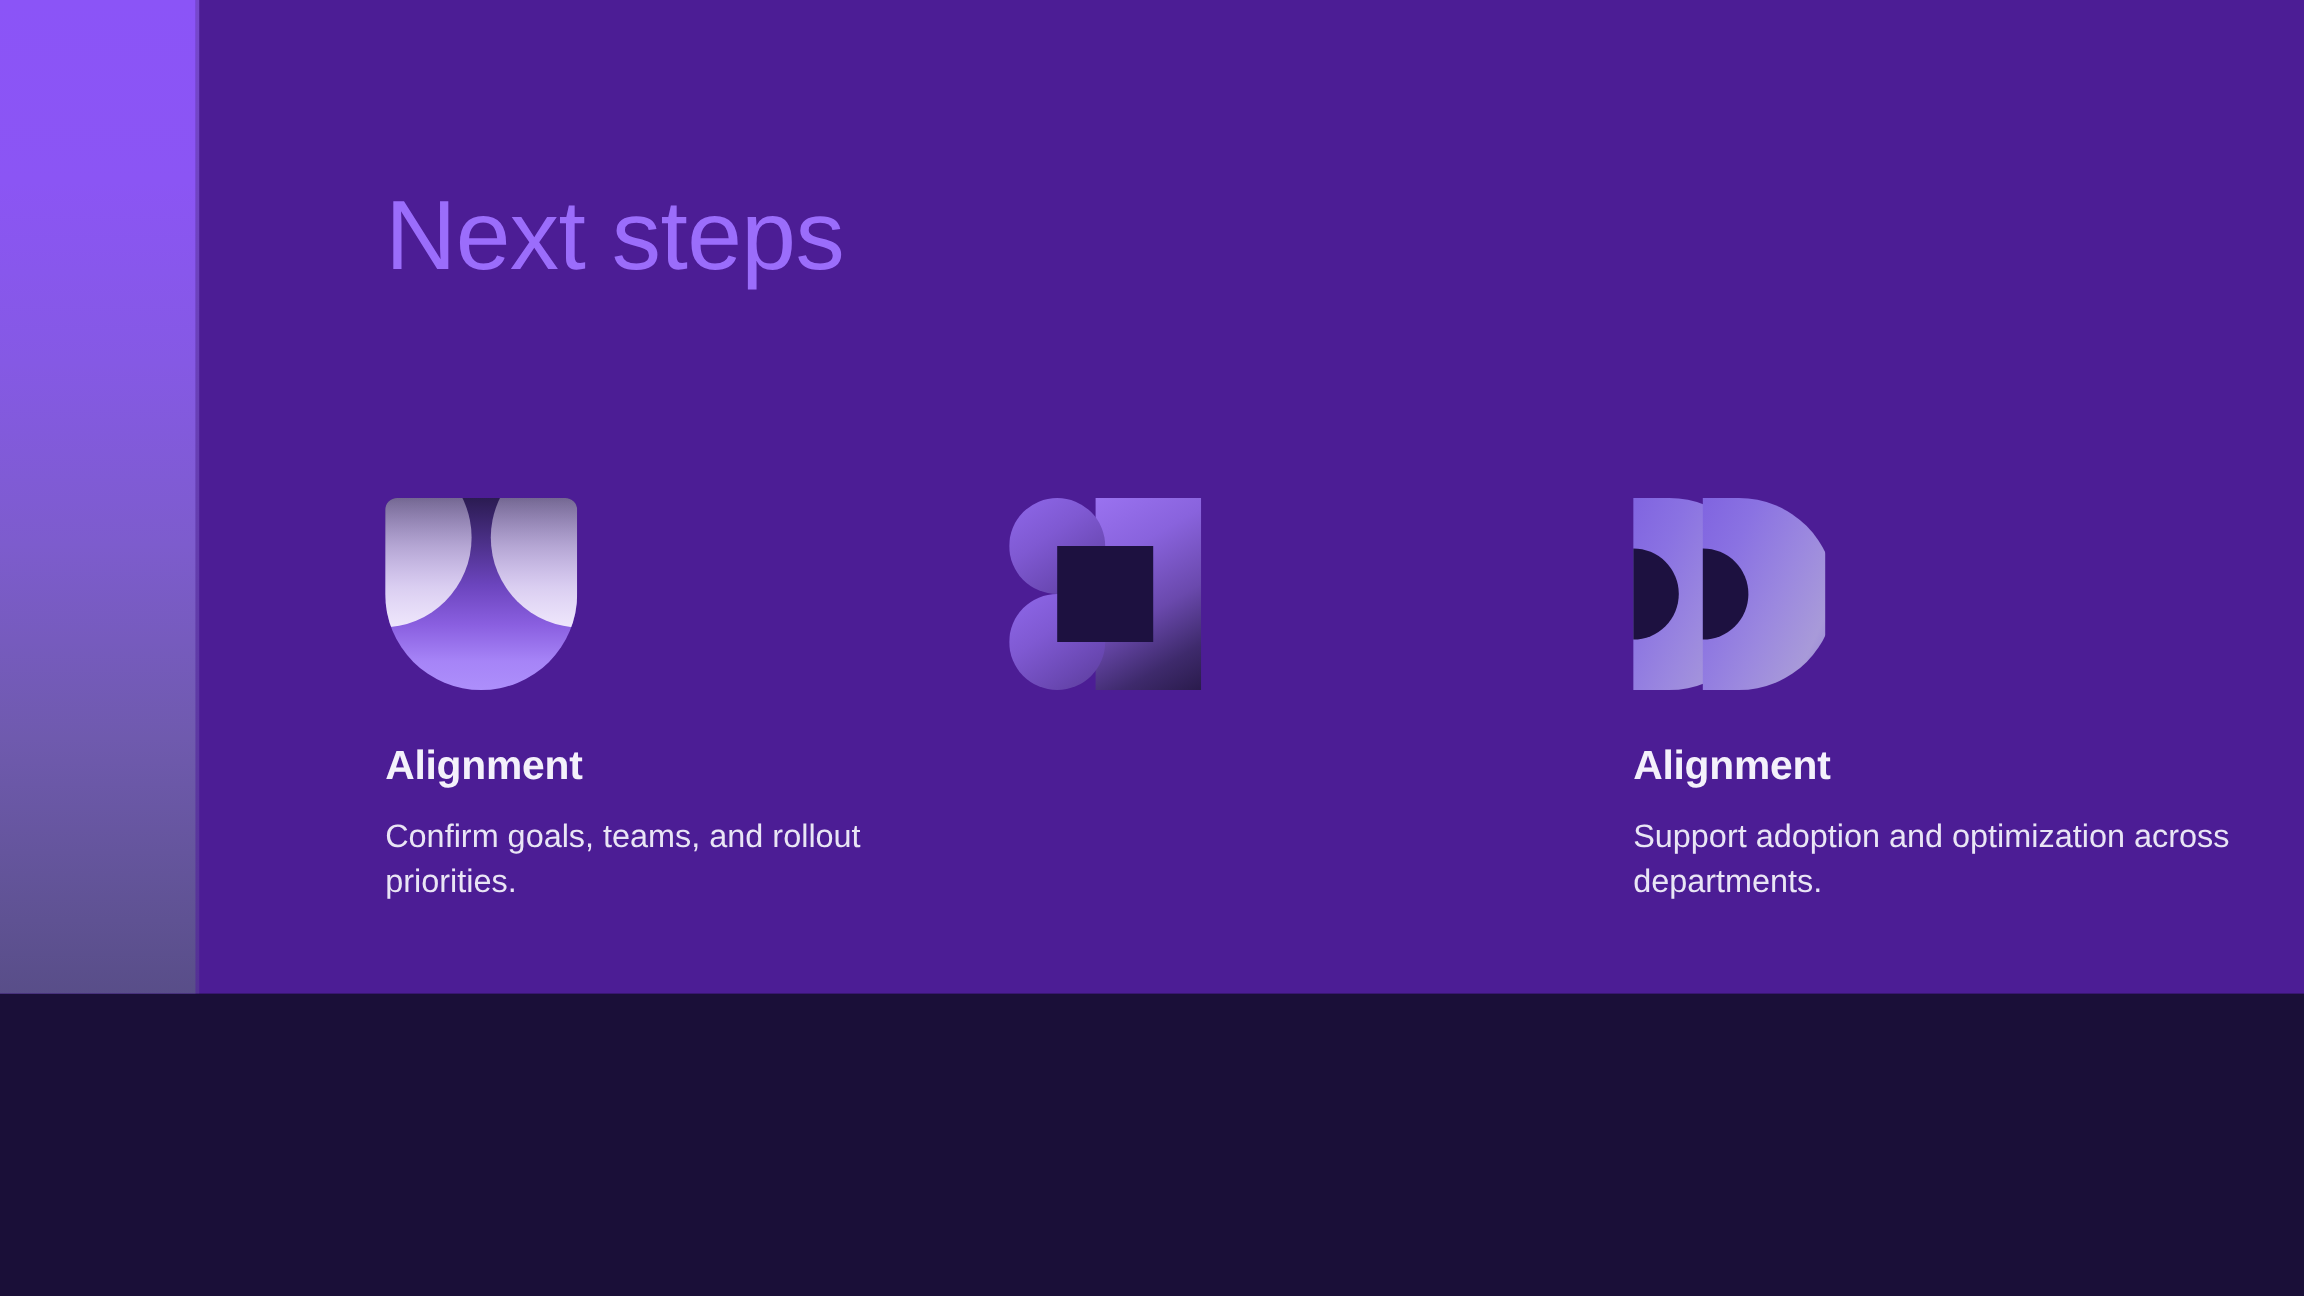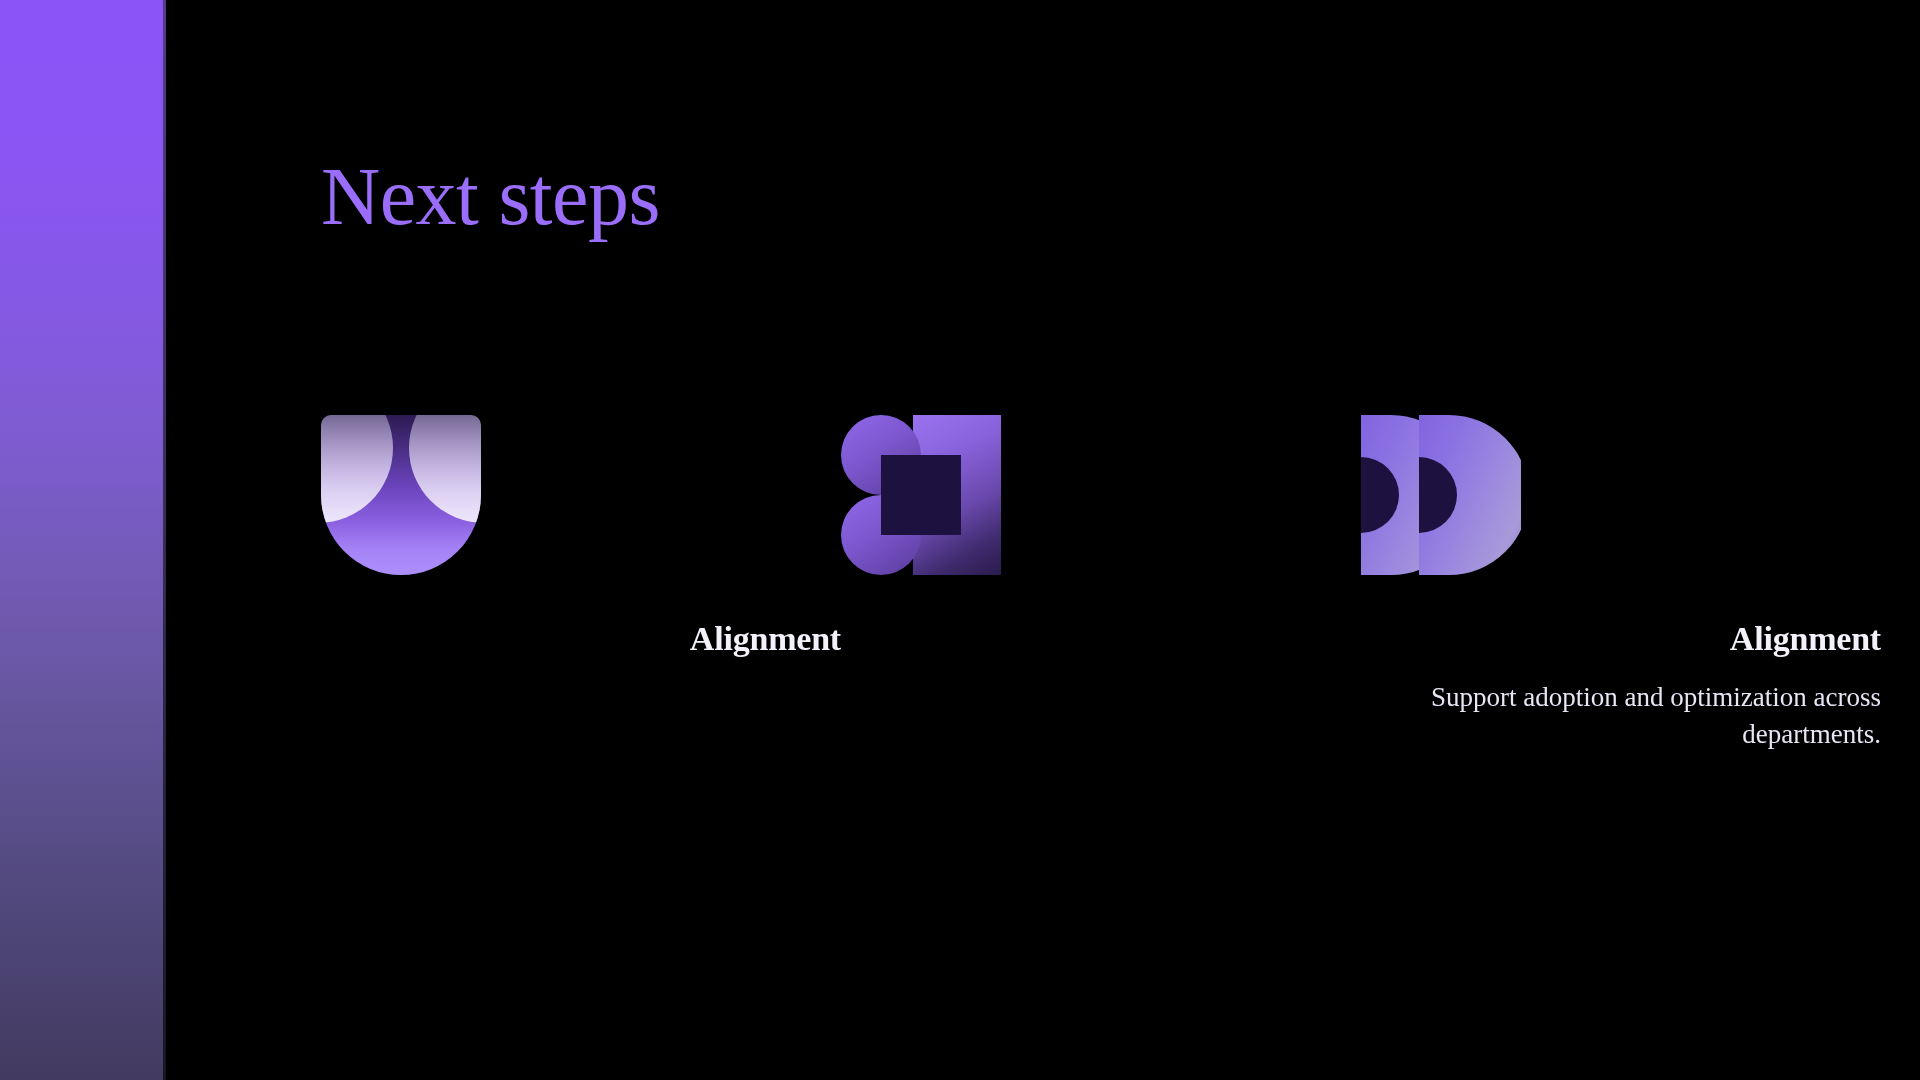--- a/index.html
+++ b/index.html
@@ -12,24 +12,23 @@
     background: #1a0f38;
   }
   body {
     font-family: "Liberation Sans", sans-serif;
     -webkit-font-smoothing: antialiased;
   }
 
   .slide {
     position: relative;
     width: 1920px;
-    height: 1080px;
-    background: #000000;
-    overflow: hidden;
-    font-family: Liberation Serif, serif;
+    height: 828px;
+    background: #4c1d95;
+    overflow: hidden;
   }
 
   
   .accent-rail {
     position: absolute;
     left: 0;
     top: 0;
     width: 163px;
     height: 1080px;
     background: linear-gradient(180deg,
@@ -76,21 +75,20 @@
   }
 
   
   .cards {
     position: absolute;
     left: 158px;
     top: 415px;
     width: 1560px;
     display: flex;
     gap: 0;
-    text-align: right;
   }
   .card {
     width: 520px;
     position: relative;
   }
   .card-icon {
     width: 160px;
     height: 160px;
     position: relative;
     overflow: hidden;
@@ -234,20 +232,21 @@
       <div class="card">
         <div class="card-icon">
           <div class="icon-alignment">
             <div class="ia-cup">
               <div class="ia-petal ia-petal-l"></div>
               <div class="ia-petal ia-petal-r"></div>
             </div>
           </div>
         </div>
         <div class="card-heading">Alignment</div>
+        <div class="card-body">Confirm goals, teams, and rollout priorities.</div>
       </div>
 
       <div class="card">
         <div class="card-icon">
           <div class="icon-activation">
             <div class="iac-rect"></div>
             <div class="iac-circle iac-circle-top"></div>
             <div class="iac-circle iac-circle-bottom"></div>
             <div class="iac-notch"></div>
           </div>

